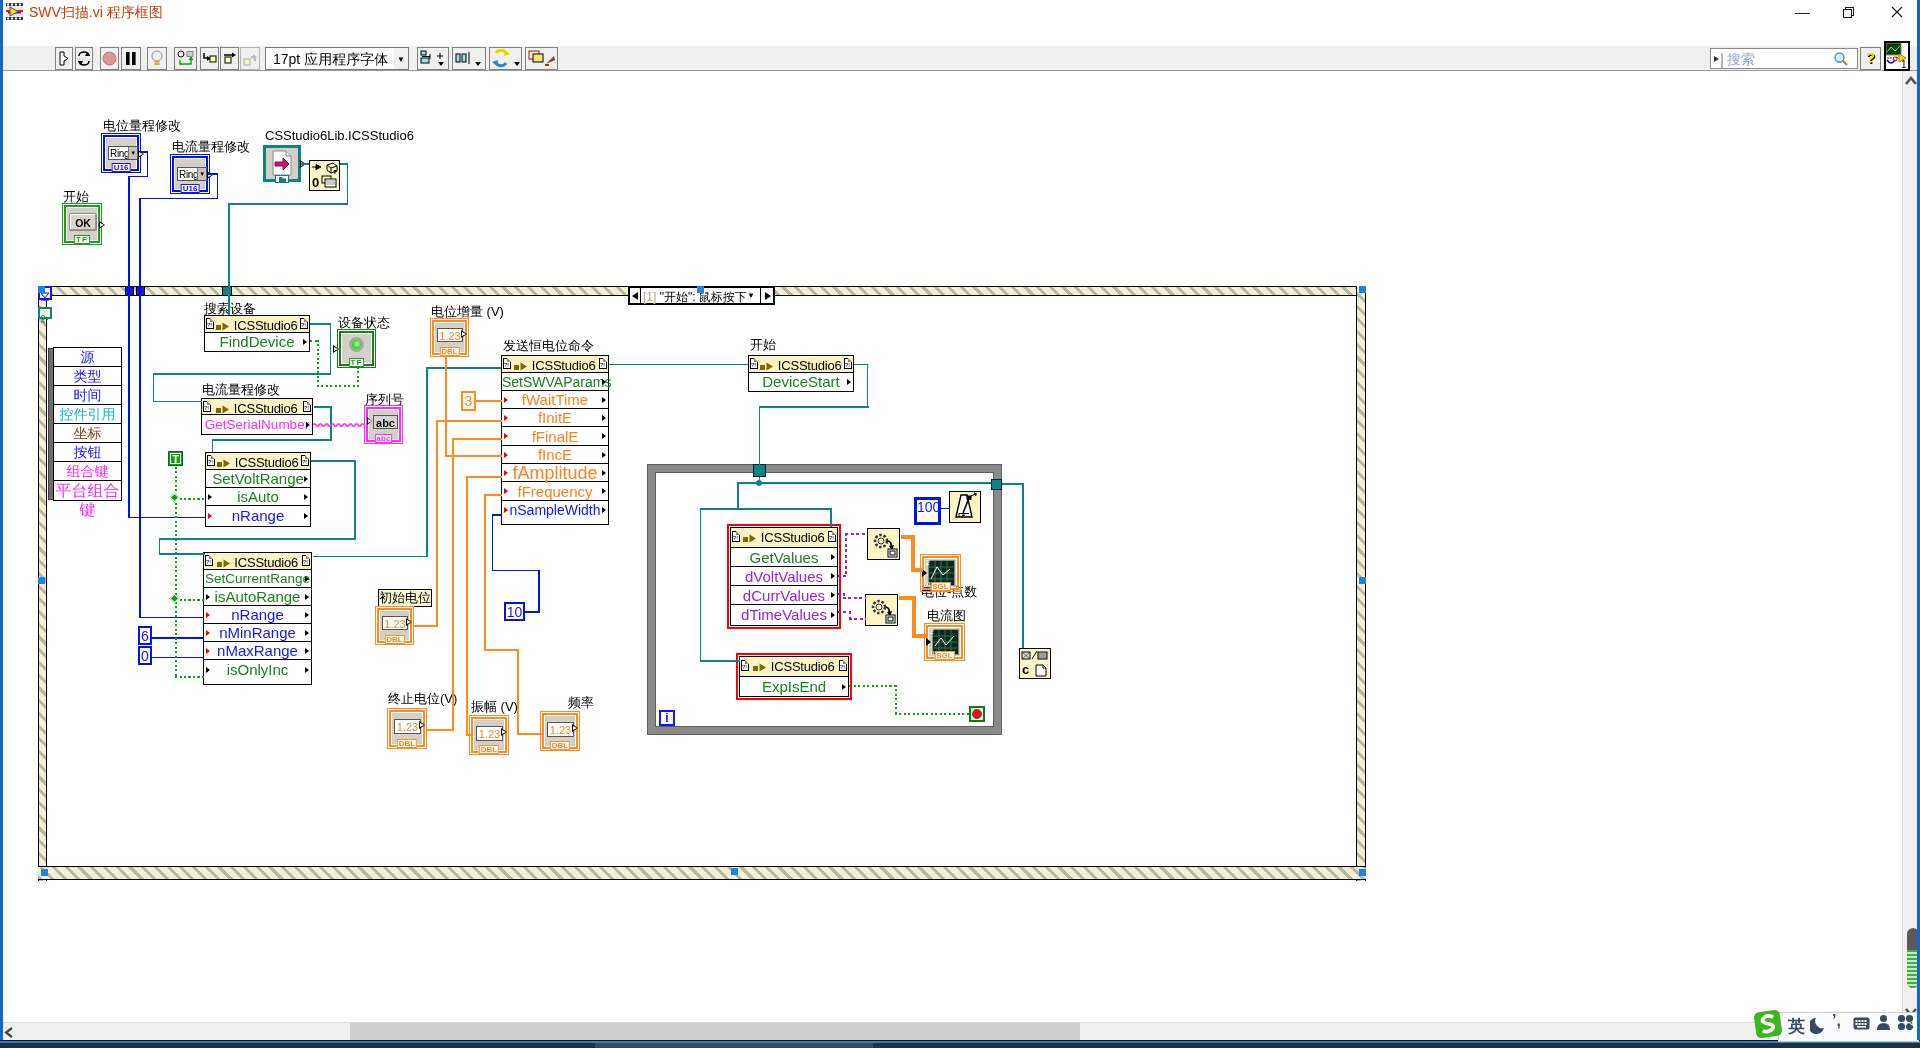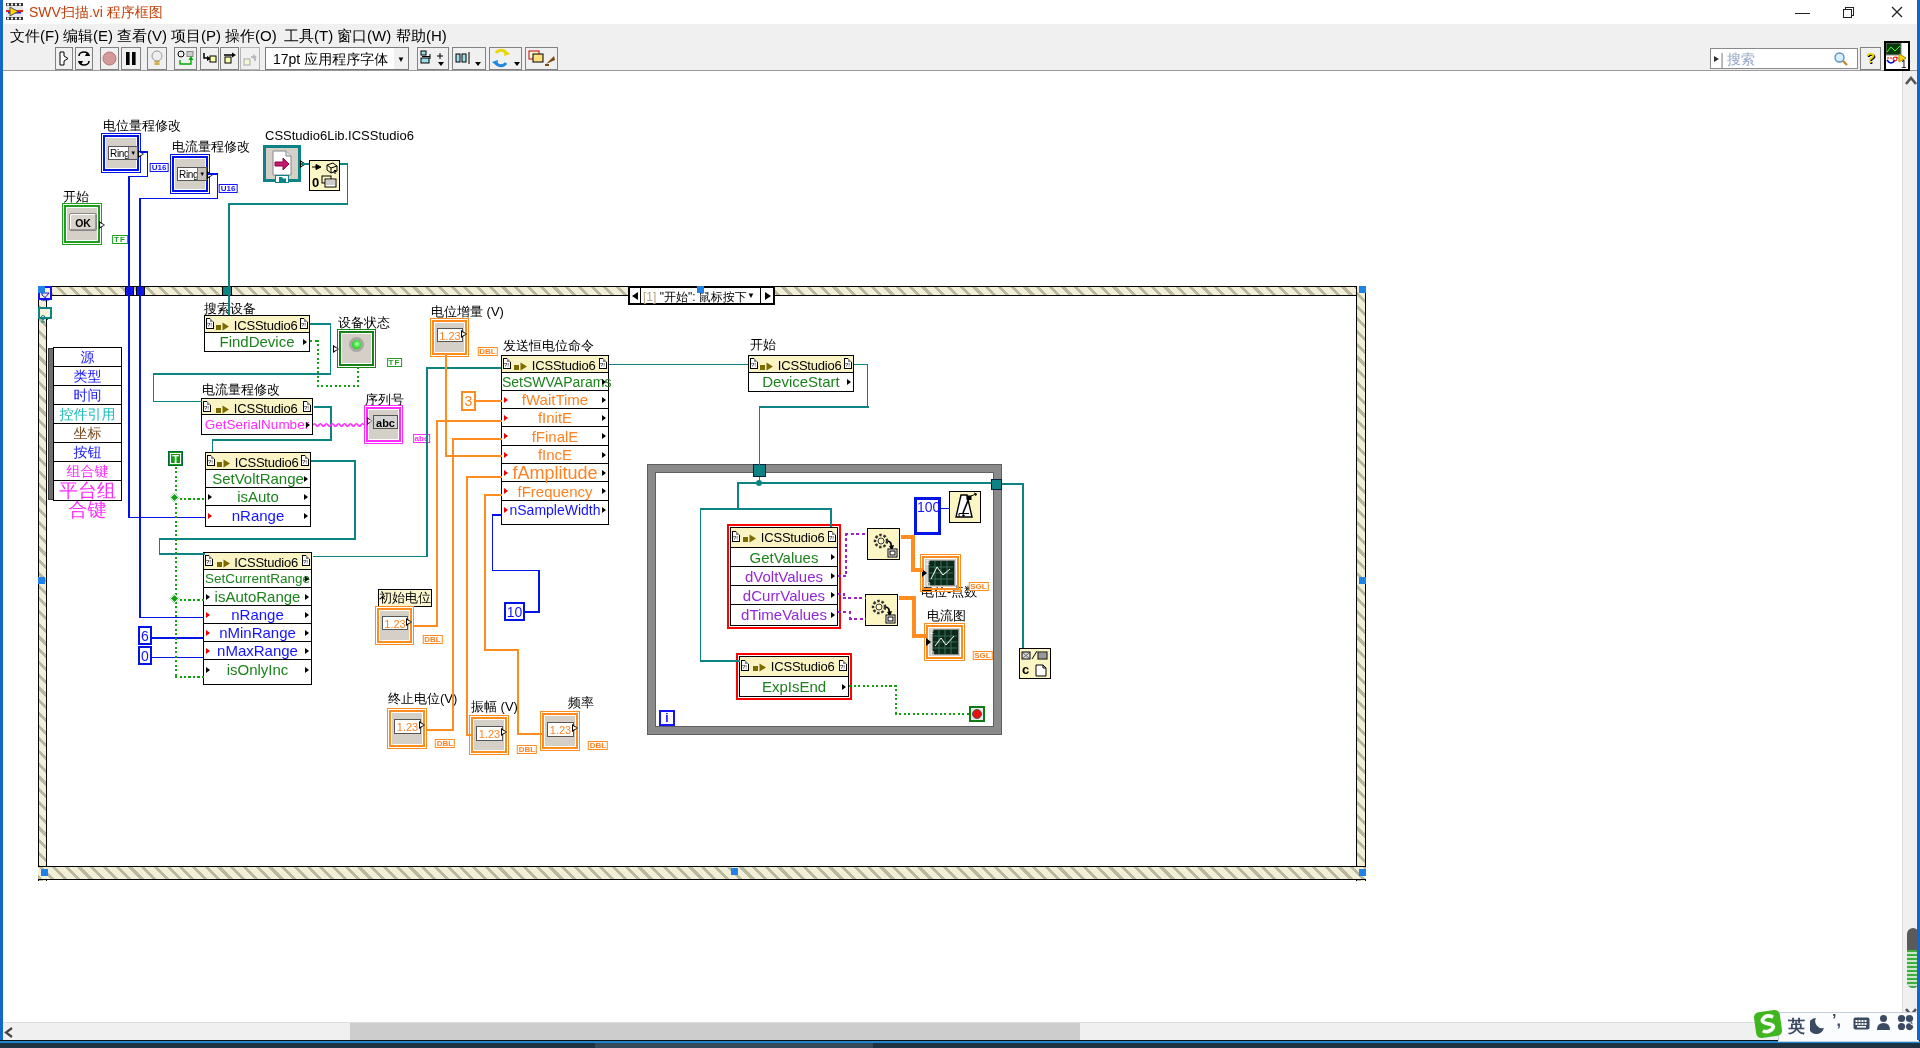--- a/index.html
+++ b/index.html
@@ -33,21 +33,21 @@
 .org{color:#ff8222;}
 .blu{color:#1414ff;}
 .mag{color:#ff2bff;}
 .pur{color:#9327d8;}
 .term{position:absolute;padding:1px;}
 .term .in2{width:100%;height:100%;background:#d4d0c8;position:relative;}
 .tblue{border:2px solid #0014e6;outline:1px solid #0014e6;outline-offset:1px;}
 .torg{border:2px solid #ff8c1e;outline:1px solid #ff8c1e;outline-offset:1px;}
 .tgrn{border:2px solid #1f9e1f;outline:1px solid #1f9e1f;outline-offset:1px;}
 .tmag{border:2px solid #ff2bff;outline:1px solid #ff2bff;outline-offset:1px;}
-.ttab{position:absolute;bottom:-3px;left:50%;transform:translateX(-50%);background:#fff;font-size:8px;font-weight:bold;line-height:7px;padding:0 1px;white-space:nowrap;margin-left:38px;}
+.ttab{position:absolute;bottom:-3px;left:50%;transform:translateX(-50%);background:#fff;font-size:8px;font-weight:bold;line-height:7px;padding:0 1px;white-space:nowrap;}
 .tbox{position:absolute;background:#fff;border:1px solid #555;font-size:13px;line-height:14px;}
 .rarr{position:absolute;width:0;height:0;border-left:6px solid #000;border-top:4px solid transparent;border-bottom:4px solid transparent;}
 .rarrw{position:absolute;width:0;height:0;border-left:4px solid #fff;border-top:2.5px solid transparent;border-bottom:2.5px solid transparent;}
 .nrow .ar{position:absolute;right:2px;top:50%;margin-top:-3px;width:0;height:0;border-left:4px solid #000;border-top:3px solid transparent;border-bottom:3px solid transparent;}
 .nrow .al{position:absolute;left:2px;top:50%;margin-top:-3px;width:0;height:0;border-left:4px solid #000;border-top:3px solid transparent;border-bottom:3px solid transparent;}
 .nrow .alr{border-left-color:#e00;}
 .pico{position:absolute;width:8px;height:11px;background:#fff;border:1px solid #000;}
 .pico:after{content:"";position:absolute;right:-1px;top:-1px;border-top:4px solid #fbf6c3;border-left:4px solid #888;}
 .pico:before{content:"?!";position:absolute;left:0px;top:3px;font-size:6px;letter-spacing:0;color:#000;line-height:6px;}
 .ntxt{font-size:13px;color:#000;letter-spacing:-0.2px;}
@@ -81,30 +81,20 @@
  </svg>
  <span class="abs" style="left:29px;top:4px;font-size:14px;color:#c2410c;">SWV扫描.vi 程序框图</span>
  <span class="abs" style="left:1795px;top:3px;font-size:15px;color:#222;">—</span>
  <svg class="abs" style="left:1843px;top:7px" width="11" height="11">
         <rect x="2.5" y="0.5" width="8" height="8" fill="none" stroke="#222"></rect>
         <rect x="0.5" y="2.5" width="8" height="8" fill="#fff" stroke="#222"></rect>
       </svg>
  <svg class="abs" style="left:1891px;top:6px" width="12" height="12">
         <path d="M1 1 L11 11 M11 1 L1 11" stroke="#222" stroke-width="1.3"></path>
       </svg>
-</div>
-<div class="abs" id="menubar">
- <span class="mi" style="left:10px">文件(F)</span>
- <span class="mi" style="left:63px">编辑(E)</span>
- <span class="mi" style="left:117px">查看(V)</span>
- <span class="mi" style="left:171px">项目(P)</span>
- <span class="mi" style="left:225px">操作(O)</span>
- <span class="mi" style="left:284px">工具(T)</span>
- <span class="mi" style="left:337px">窗口(W)</span>
- <span class="mi" style="left:396px">帮助(H)</span>
 </div>
 <div class="abs" id="toolbar">
  <div class="tbtn" style="left:55px;width:18px"><svg width="16" height="21">
           <path d="M4 4 L8 4 L8 8 L12 10.5 L8 13 L8 17 L4 17 Z" fill="#fff" stroke="#000"></path>
         </svg></div>
  <div class="tbtn" style="left:75px;width:18px"><svg width="16" height="21">
           <path d="M3 8 A5 4 0 0 1 13 8 M13 13 A5 4 0 0 1 3 13" fill="none" stroke="#000" stroke-width="1.6"></path>
           <path d="M11 4 L14 8 L9 8 Z M5 17 L2 13 L7 13 Z" fill="#000"></path>
         </svg></div>
  <div class="tbtn" style="left:100px;width:19px"><svg width="17" height="21">
@@ -289,21 +279,21 @@
 
 <div class="abs" style="left:48px;top:348px;width:5px;height:152px;background:#6e6e6e;border:1px solid #3c3c3c;border-right:none;"></div>
 <div class="abs" style="left:53px;top:347px;width:69px;height:154px;border:1px solid #000;background:#fff;">
  <div style="height:19px;border-bottom:1px solid #000;text-align:center;font-size:14px;line-height:19px;color:#1414ff;">源</div>
  <div style="height:19px;border-bottom:1px solid #000;text-align:center;font-size:14px;line-height:19px;color:#1414ff;">类型</div>
  <div style="height:19px;border-bottom:1px solid #000;text-align:center;font-size:14px;line-height:19px;color:#1414ff;">时间</div>
  <div style="height:19px;border-bottom:1px solid #000;text-align:center;font-size:14px;line-height:19px;color:#18b8b8;">控件引用</div>
  <div style="height:19px;border-bottom:1px solid #000;text-align:center;font-size:14px;line-height:19px;color:#7a4a1e;">坐标</div>
  <div style="height:19px;border-bottom:1px solid #000;text-align:center;font-size:14px;line-height:19px;color:#1414ff;">按钮</div>
  <div style="height:19px;border-bottom:1px solid #000;text-align:center;font-size:14px;line-height:19px;color:#ff2bff;">组合键</div>
- <div style="height:19px;text-align:center;font-size:19px;line-height:19px;color:#ff2bff;">平台组合键</div>
+ <div style="height:19px;text-align:center;font-size:16px;line-height:19px;color:#ff2bff;">平台组合键</div>
 </div>
 
 <div class="lbl" style="left:103px;top:118px;">电位量程修改</div>
 <div class="term tblue" style="left:103px;top:135px;width:36px;height:36px;">
  <div class="in2">
         <div class="tbox" style="left:2px;top:8px;width:30px;height:14px;font-size:10px;color:#000;padding-left:1px;letter-spacing:-0.3px;">Ring<span style="position:absolute;right:0;top:0;width:9px;height:12px;background:#c8c4bc;border-left:1px solid #777;font-size:6px;text-align:center;line-height:12px;">▼</span></div>
       </div>
  <div class="ttab" style="color:#1414ff;border:1px solid #1414ff;">U16</div>
  <span class="rarr" style="right:-7px;top:13px;"></span>
       <span class="rarrw" style="right:-6px;top:14.5px;"></span>
@@ -479,21 +469,21 @@
         <div class="tbox" style="left:2px;top:6px;width:27px;height:15px;font-size:11px;color:#ff8222;text-align:center;">1.23</div>
         <span class="rarr" style="right:-3px;top:8px;"></span>
         <span class="rarrw" style="right:-2px;top:9.5px;"></span>
       </div>
  <div class="ttab" style="color:#ff8222;border:1px solid #ff8c1e;">DBL</div>
 </div>
 
 <div class="abs" style="left:648px;top:465px;width:353px;height:269px;border:7px solid #8a8a8a;box-shadow:0 0 0 1px #5f5f5f, inset 0 0 0 1px #5f5f5f;"></div>
 <div class="abs" style="left:753px;top:464px;width:13px;height:13px;background:#0d8383;border:1px solid #024;"></div>
 <div class="abs" style="left:991px;top:479px;width:11px;height:11px;background:#0d8383;border:1px solid #024;"></div>
-<div class="const" style="left:914px;top:497px;width:27px;height:38px;font-size:14px;line-height:15px;border:3px solid #0014e6;color:#1414ff;">100</div>
+<div class="const" style="left:914px;top:497px;width:27px;height:28px;font-size:14px;line-height:15px;border:3px solid #0014e6;color:#1414ff;">100</div>
 <div class="abs" style="left:949px;top:491px;width:32px;height:32px;background:#fbf6c3;border:1px solid #000;">
  <svg width="30" height="30">
         <path d="M11 3 L17 3 L22 25 L6 25 Z" fill="#fff" stroke="#000" stroke-width="1.4"></path>
         <path d="M13 21 L19 6" stroke="#000" stroke-width="1.6"></path>
         <rect x="16.5" y="3.5" width="5" height="4.5" fill="#000"></rect>
         <path d="M9 25 L9 21.5 L19 21.5" fill="none" stroke="#000"></path>
         <circle cx="13.5" cy="23.5" r="1.2" fill="#000"></circle>
         <path d="M21 4 L26 2 M24 1 L26.5 1.8 L25.5 4" stroke="#000" fill="none"></path>
       </svg>
 </div>

